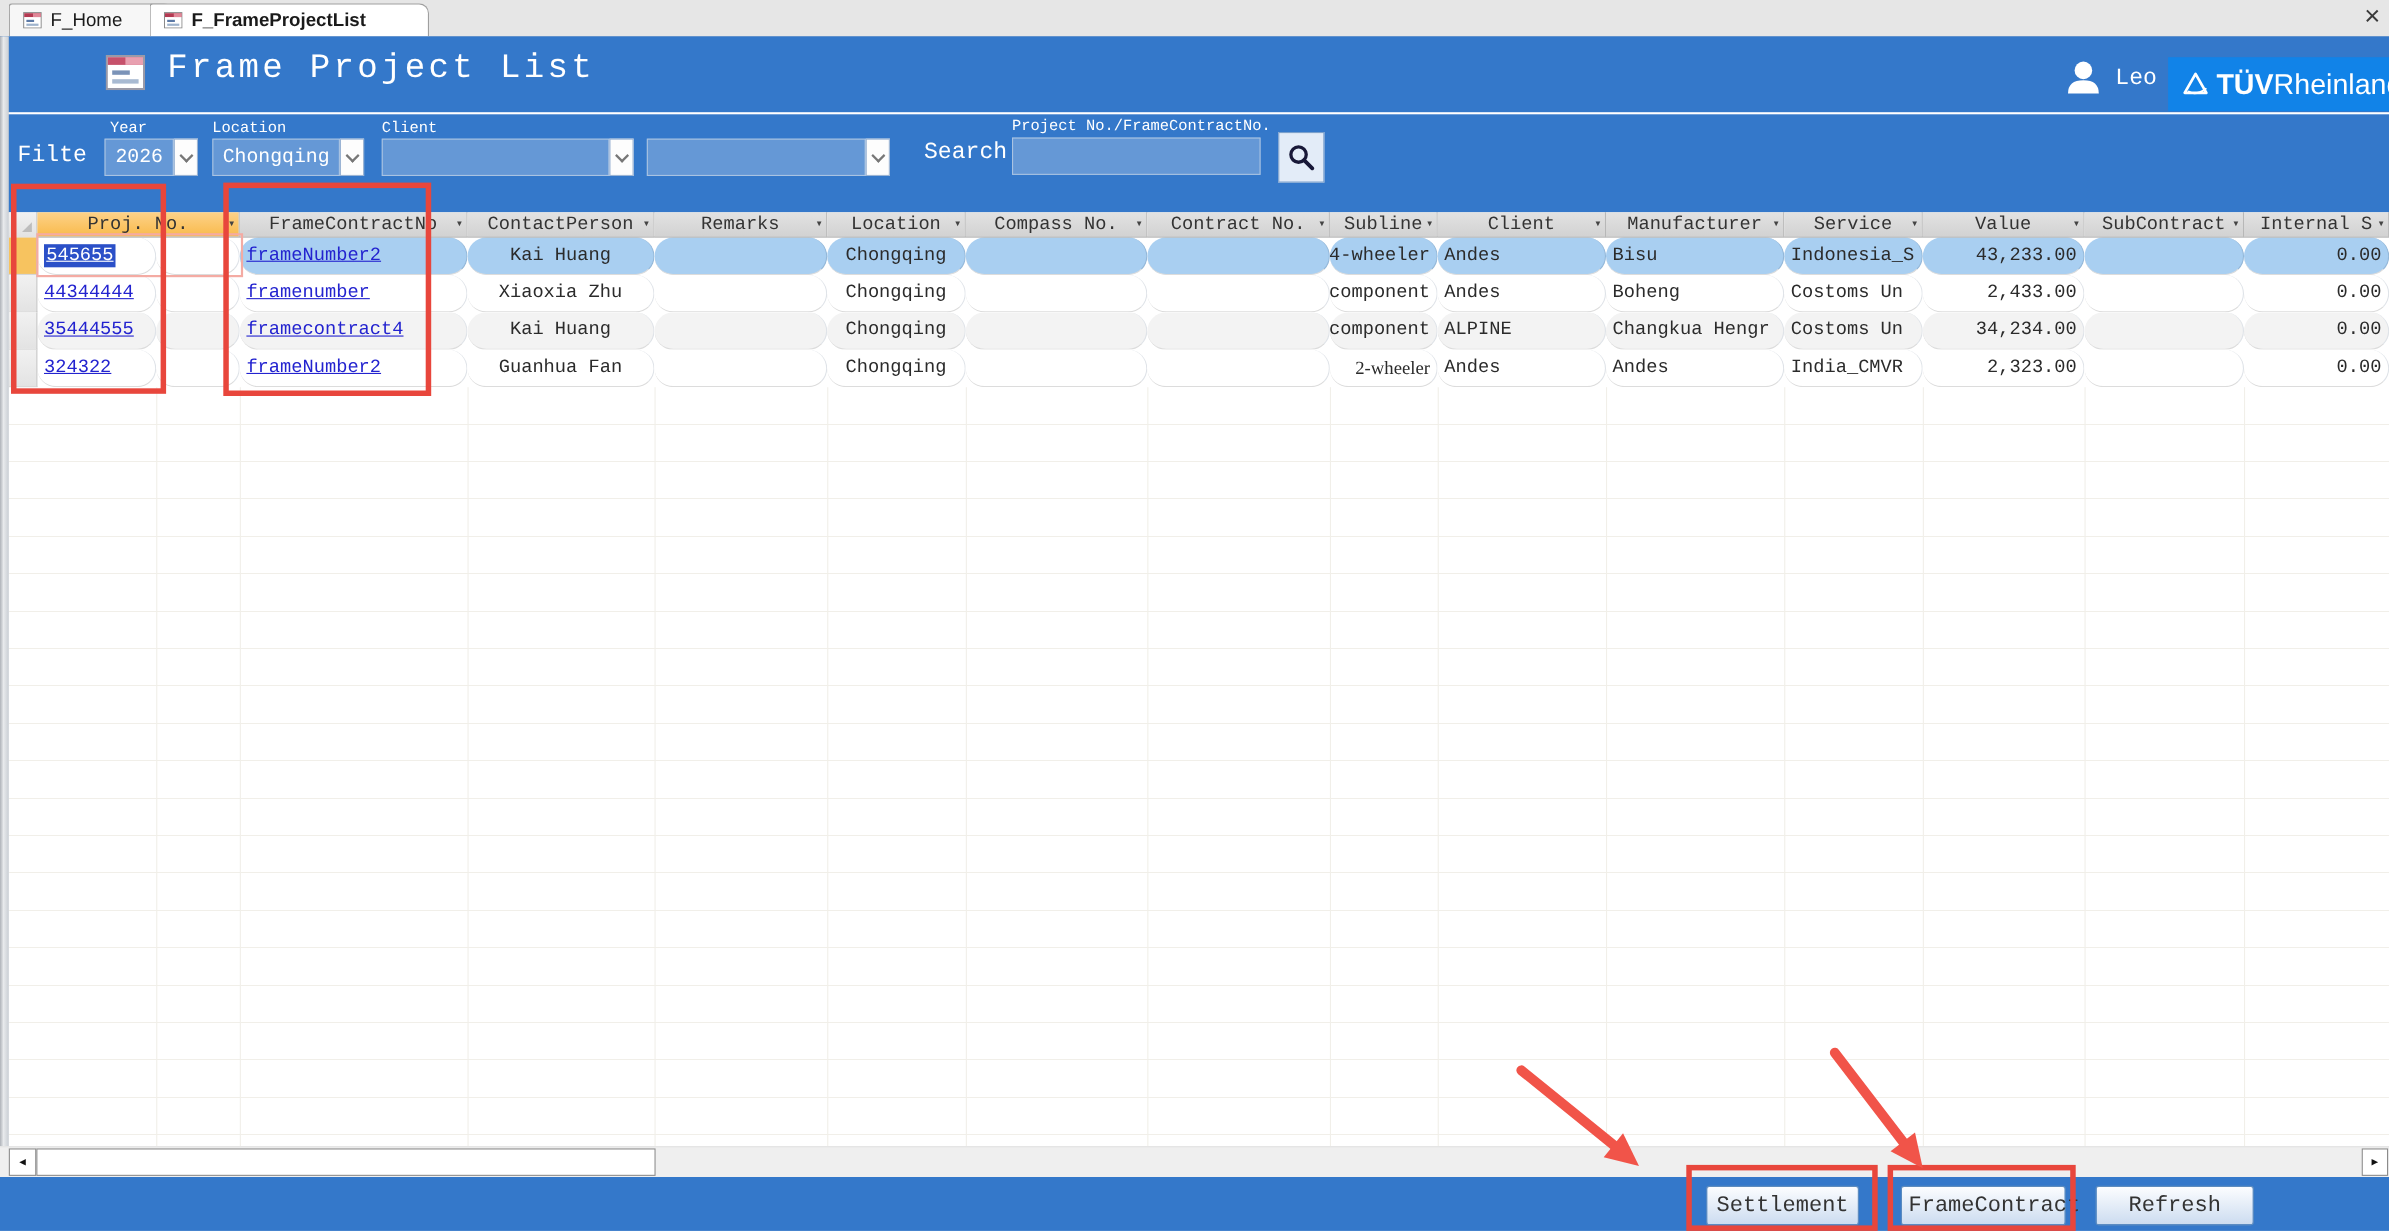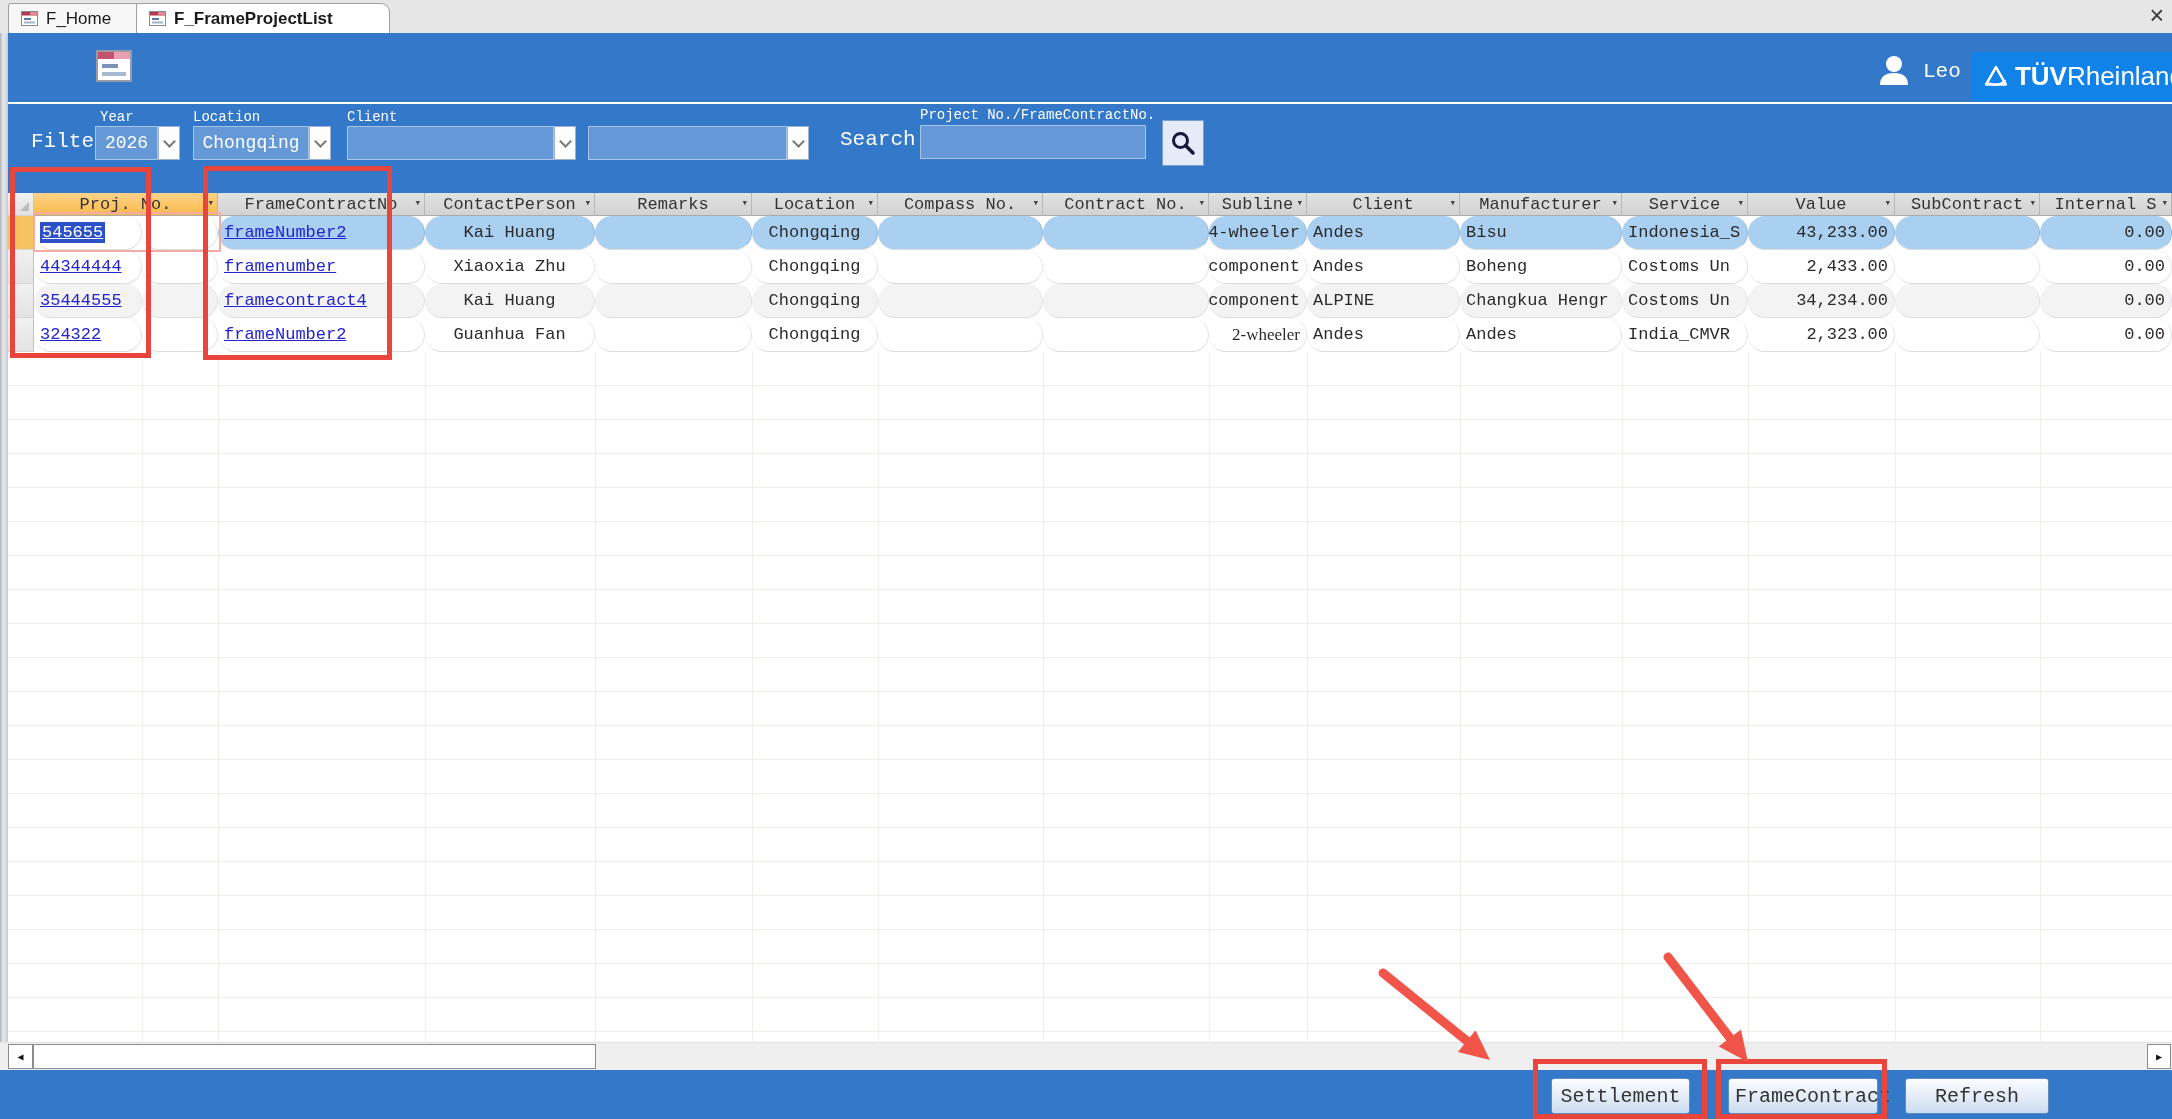--- a/index.html
+++ b/index.html
@@ -123,38 +123,39 @@
   <div class="hdr">
     <span class="title-icon">
       <svg width="36" height="32" viewBox="0 0 18 16">
           <rect x="0.5" y="0.5" width="17" height="15" fill="#fff" stroke="#9a9aa8"></rect>
           <rect x="1" y="1" width="16" height="3.5" fill="#c6516b"></rect>
           <rect x="9" y="1" width="8" height="3.5" fill="#e8a0b0"></rect>
           <rect x="3" y="7" width="8" height="2" fill="#7b93b8"></rect>
           <rect x="3" y="11" width="12" height="2" fill="#a8bad2"></rect>
         </svg>
     </span>
+    <div class="title">Frame Project List</div>
     <div class="user">
       <svg width="30" height="32" viewBox="0 0 30 32">
         <circle cx="15" cy="9" r="8" fill="#fff"></circle>
         <path d="M1 30 Q1 18 15 18 Q29 18 29 30 Z" fill="#fff"></path>
       </svg>
       <span class="user-name">Leo Li</span>
     </div>
     <div class="tuv">
       <svg width="42" height="42" viewBox="0 0 42 42">
         <path d="M21 5 L37 33 L5 33 Z" fill="none" stroke="#fff" stroke-width="4" stroke-linejoin="round"></path>
         <path d="M11 31 Q21 38 36 27" fill="none" stroke="#fff" stroke-width="3" stroke-linecap="round"></path>
       </svg>
       <span class="tuv-text"><b>TÜV</b><span>Rheinland</span></span>
     </div>
   </div>
 
   <div class="fbar">
-    <span class="flabel-big" style="left:31px;top:26px;">Filte</span>
+    <span class="flabel-big" style="left:16px;top:26px;">Filte</span>
 
     <span class="flabel" style="left:100px;top:5px;">Year</span>
     <div class="combo" style="left:95px;">
       <div class="combo-val" style="width:61px;">2026</div>
       <div class="combo-btn">
           <div class="chev"></div>
         </div>
     </div>
 
     <span class="flabel" style="left:193px;top:5px;">Location</span>

